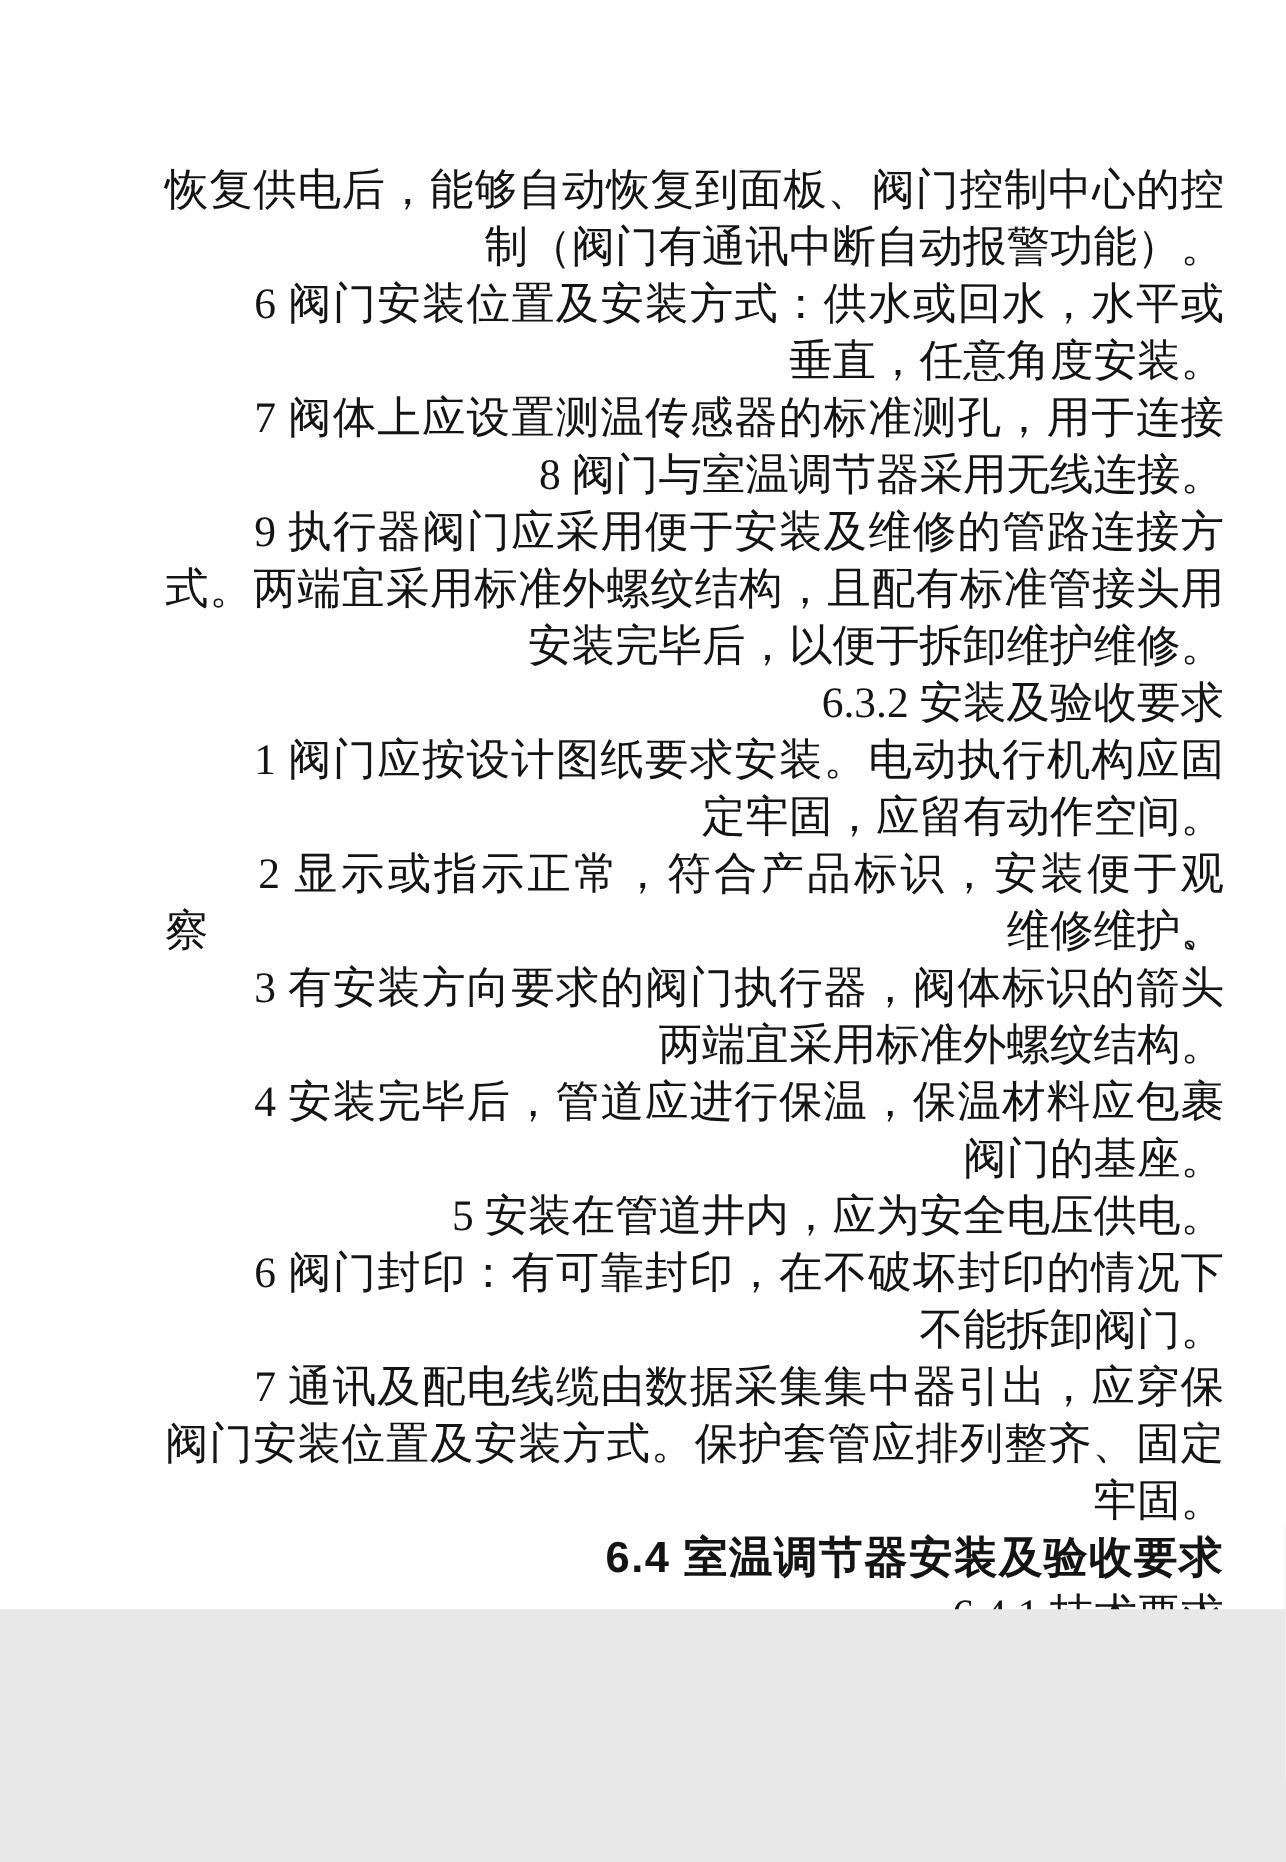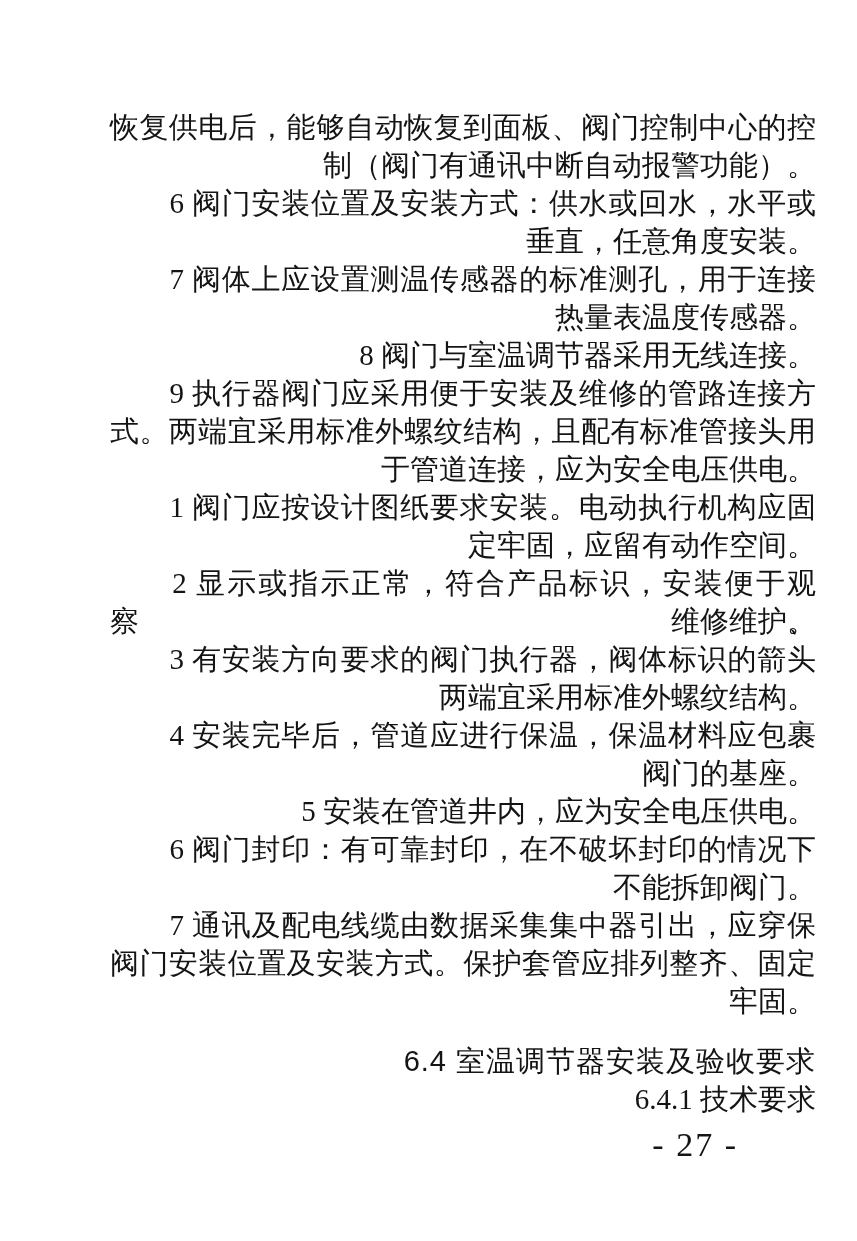--- a/index.html
+++ b/index.html
@@ -3,21 +3,21 @@
 <meta charset="utf-8">
 <style>
   html, body {
     margin: 0;
     padding: 0;
     background: #e8e8e8;
   }
   .page {
     position: relative;
     width: 857px;
-    height: 1241px;
+    height: 1073px;
     margin: 0 auto;
     background: #ffffff;
     overflow: hidden;
     font-family: "Liberation Serif", "DejaVu Serif", serif;
     color: #141414;
   }
   .body-text {
     position: absolute;
     left: 110px;
     top: 108px;
@@ -29,24 +29,23 @@
     height: 38px;
     white-space: pre-wrap;
     letter-spacing: 0px;
     text-align: right;
   }
   .line.fill {
     text-align: justify;
     text-align-last: justify;
   }
   .line.bold {
-    font-weight: normal;
+    font-weight: bold;
     font-family: "Liberation Sans", "DejaVu Sans", sans-serif;
     letter-spacing: 1px;
-    margin-top: 22px;
   }
   .page-number {
     position: absolute;
     top: 1128px;
     right: 119px;
     font-size: 34px;
     line-height: 34px;
     letter-spacing: 2px;
     color: #141414;
   }
@@ -54,25 +53,25 @@
 </head>
 <body>
 
 <div class="page">
   <div class="body-text">
       <div class="line fill">恢复供电后，能够自动恢复到面板、阀门控制中心的控</div>
       <div class="line">制（阀门有通讯中断自动报警功能）。</div>
       <div class="line fill">　　6 阀门安装位置及安装方式：供水或回水，水平或</div>
       <div class="line">垂直，任意角度安装。</div>
       <div class="line fill">　　7 阀体上应设置测温传感器的标准测孔，用于连接</div>
-      <div class="line">热量表温度传感器。</div>
       <div class="line">　　8 阀门与室温调节器采用无线连接。</div>
       <div class="line fill">　　9 执行器阀门应采用便于安装及维修的管路连接方</div>
       <div class="line fill">式。两端宜采用标准外螺纹结构，且配有标准管接头用</div>
-      <div class="line">于管道连接，应为安全电压供电。</div>
+      <div class="line">安装完毕后，以便于拆卸维护维修。</div>
+      <div class="line">6.3.2 安装及验收要求</div>
       <div class="line fill">　　1 阀门应按设计图纸要求安装。电动执行机构应固</div>
       <div class="line">定牢固，应留有动作空间。</div>
       <div class="line fill">　　2 显示或指示正常，符合产品标识，安装便于观察、</div>
       <div class="line">维修维护。</div>
       <div class="line fill">　　3 有安装方向要求的阀门执行器，阀体标识的箭头</div>
       <div class="line">两端宜采用标准外螺纹结构。</div>
       <div class="line fill">　　4 安装完毕后，管道应进行保温，保温材料应包裹</div>
       <div class="line">阀门的基座。</div>
       <div class="line">　　5 安装在管道井内，应为安全电压供电。</div>
       <div class="line fill">　　6 阀门封印：有可靠封印，在不破坏封印的情况下</div>

